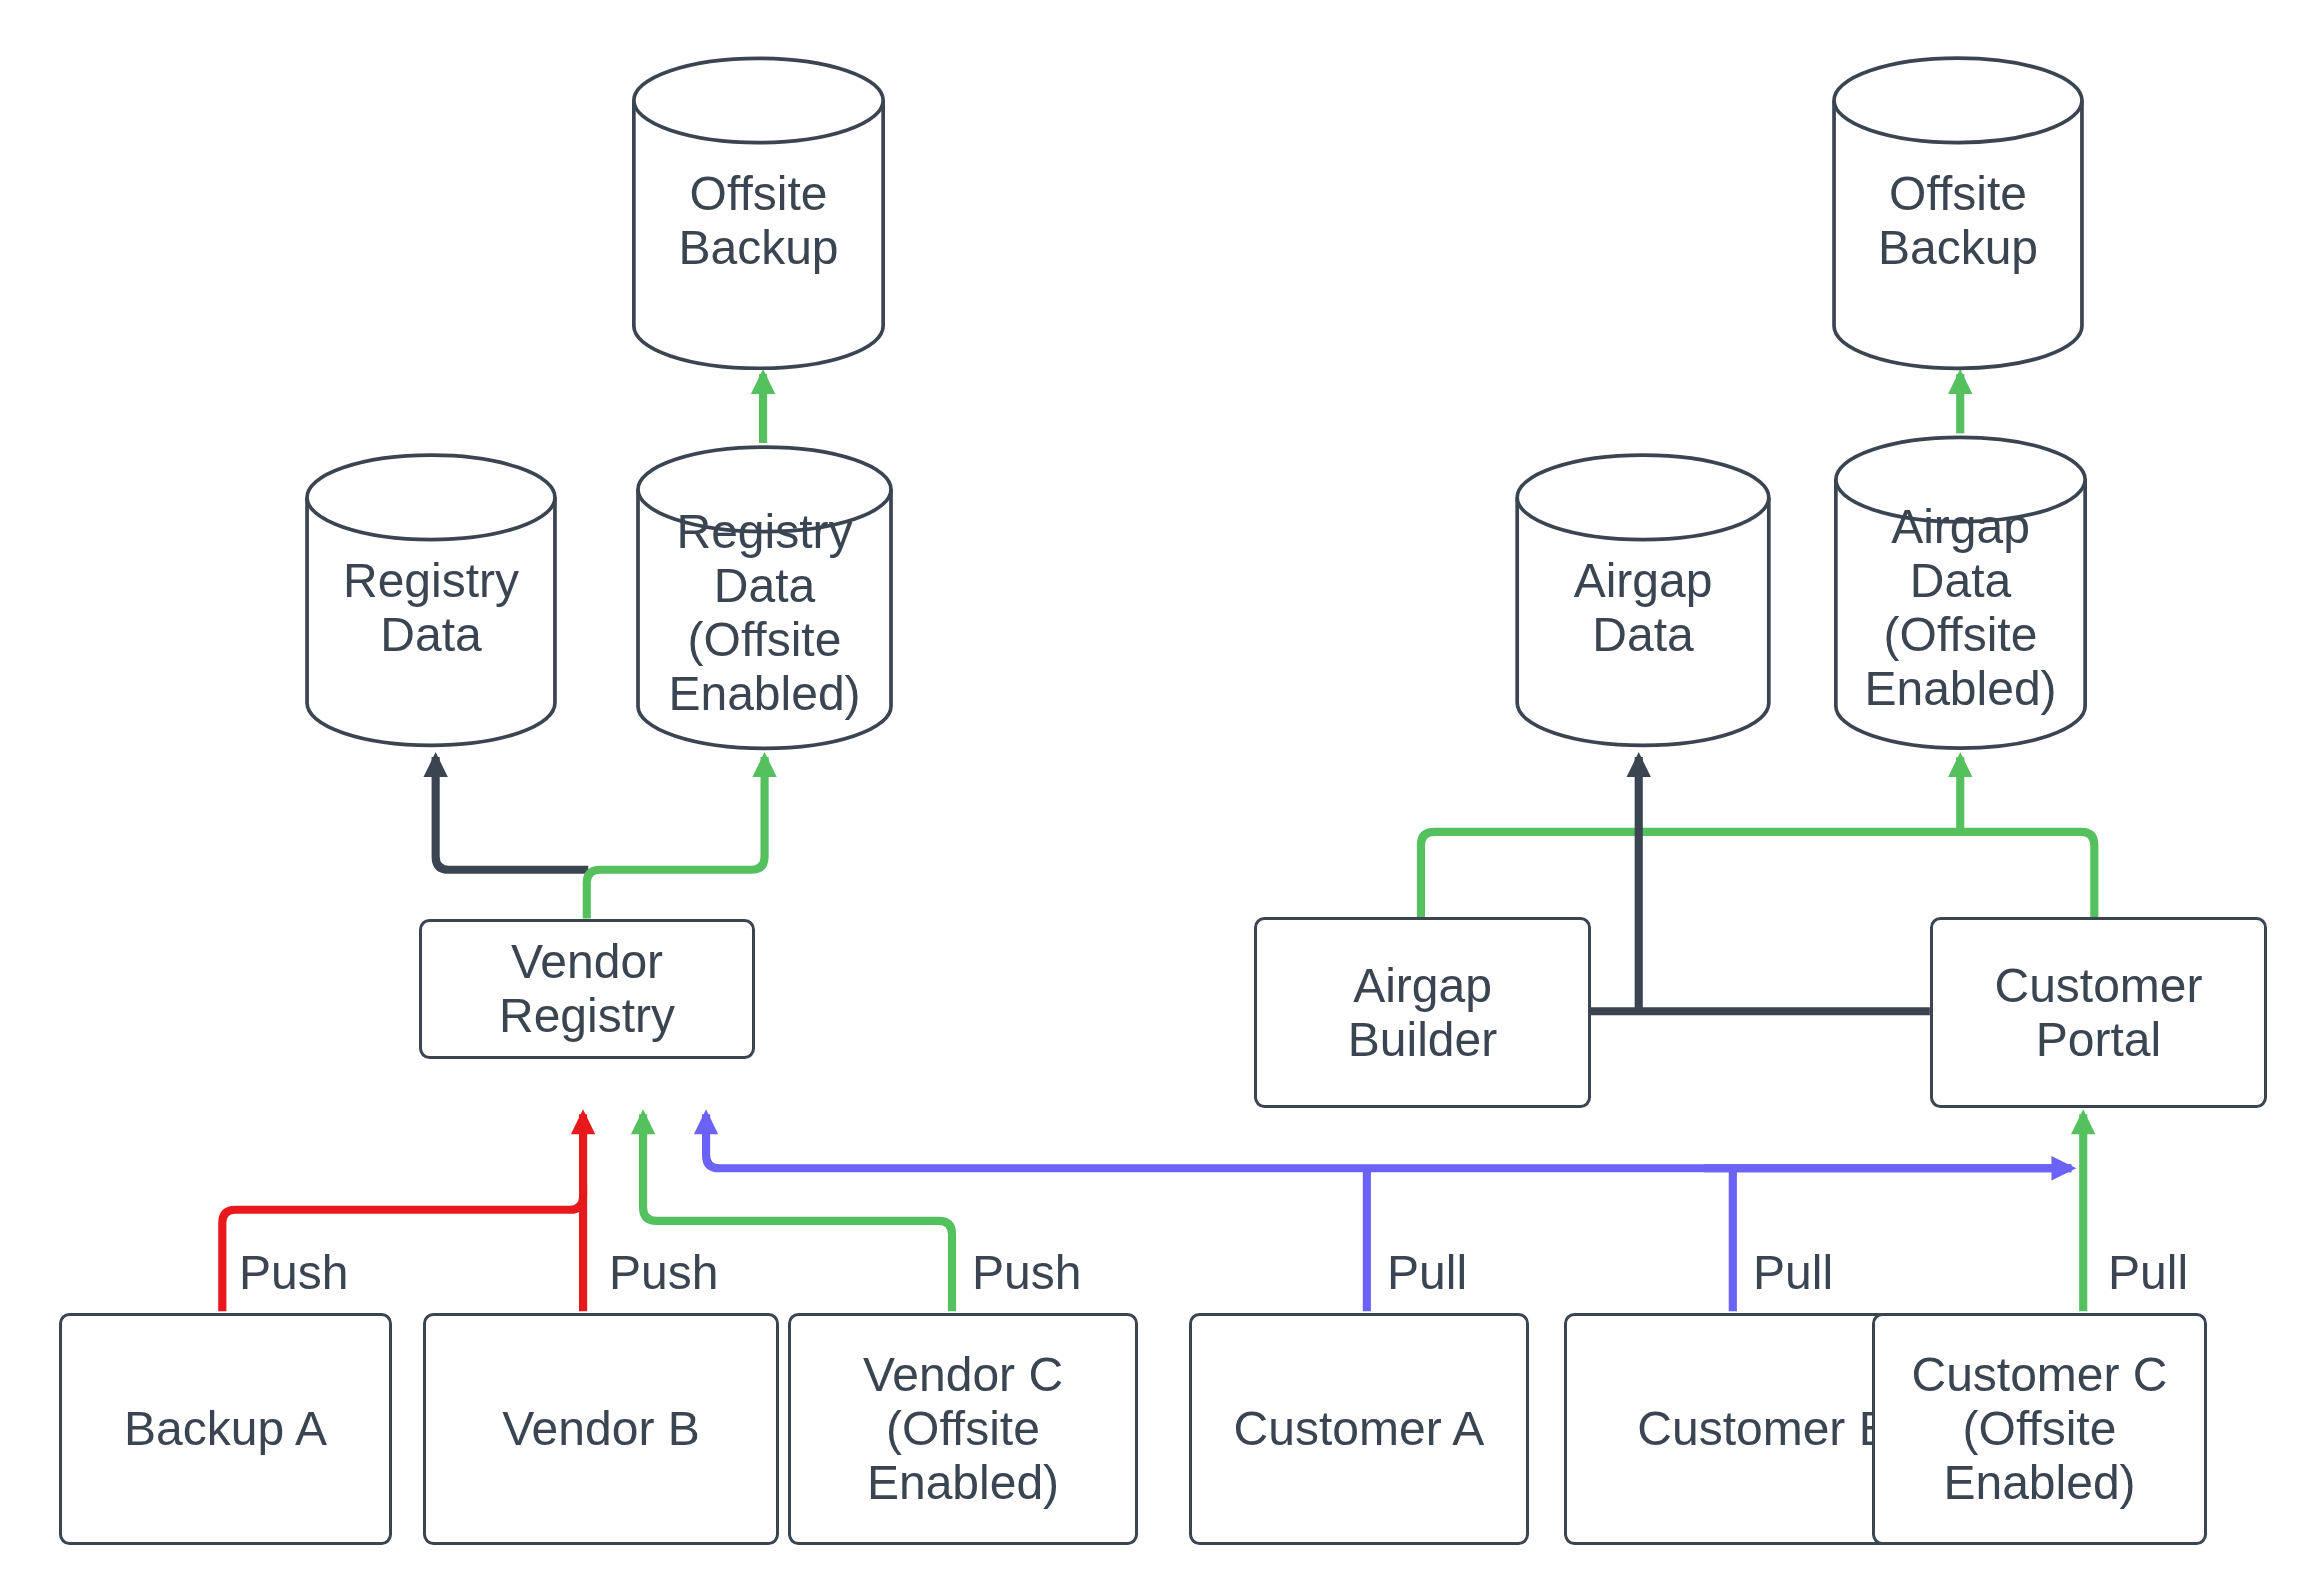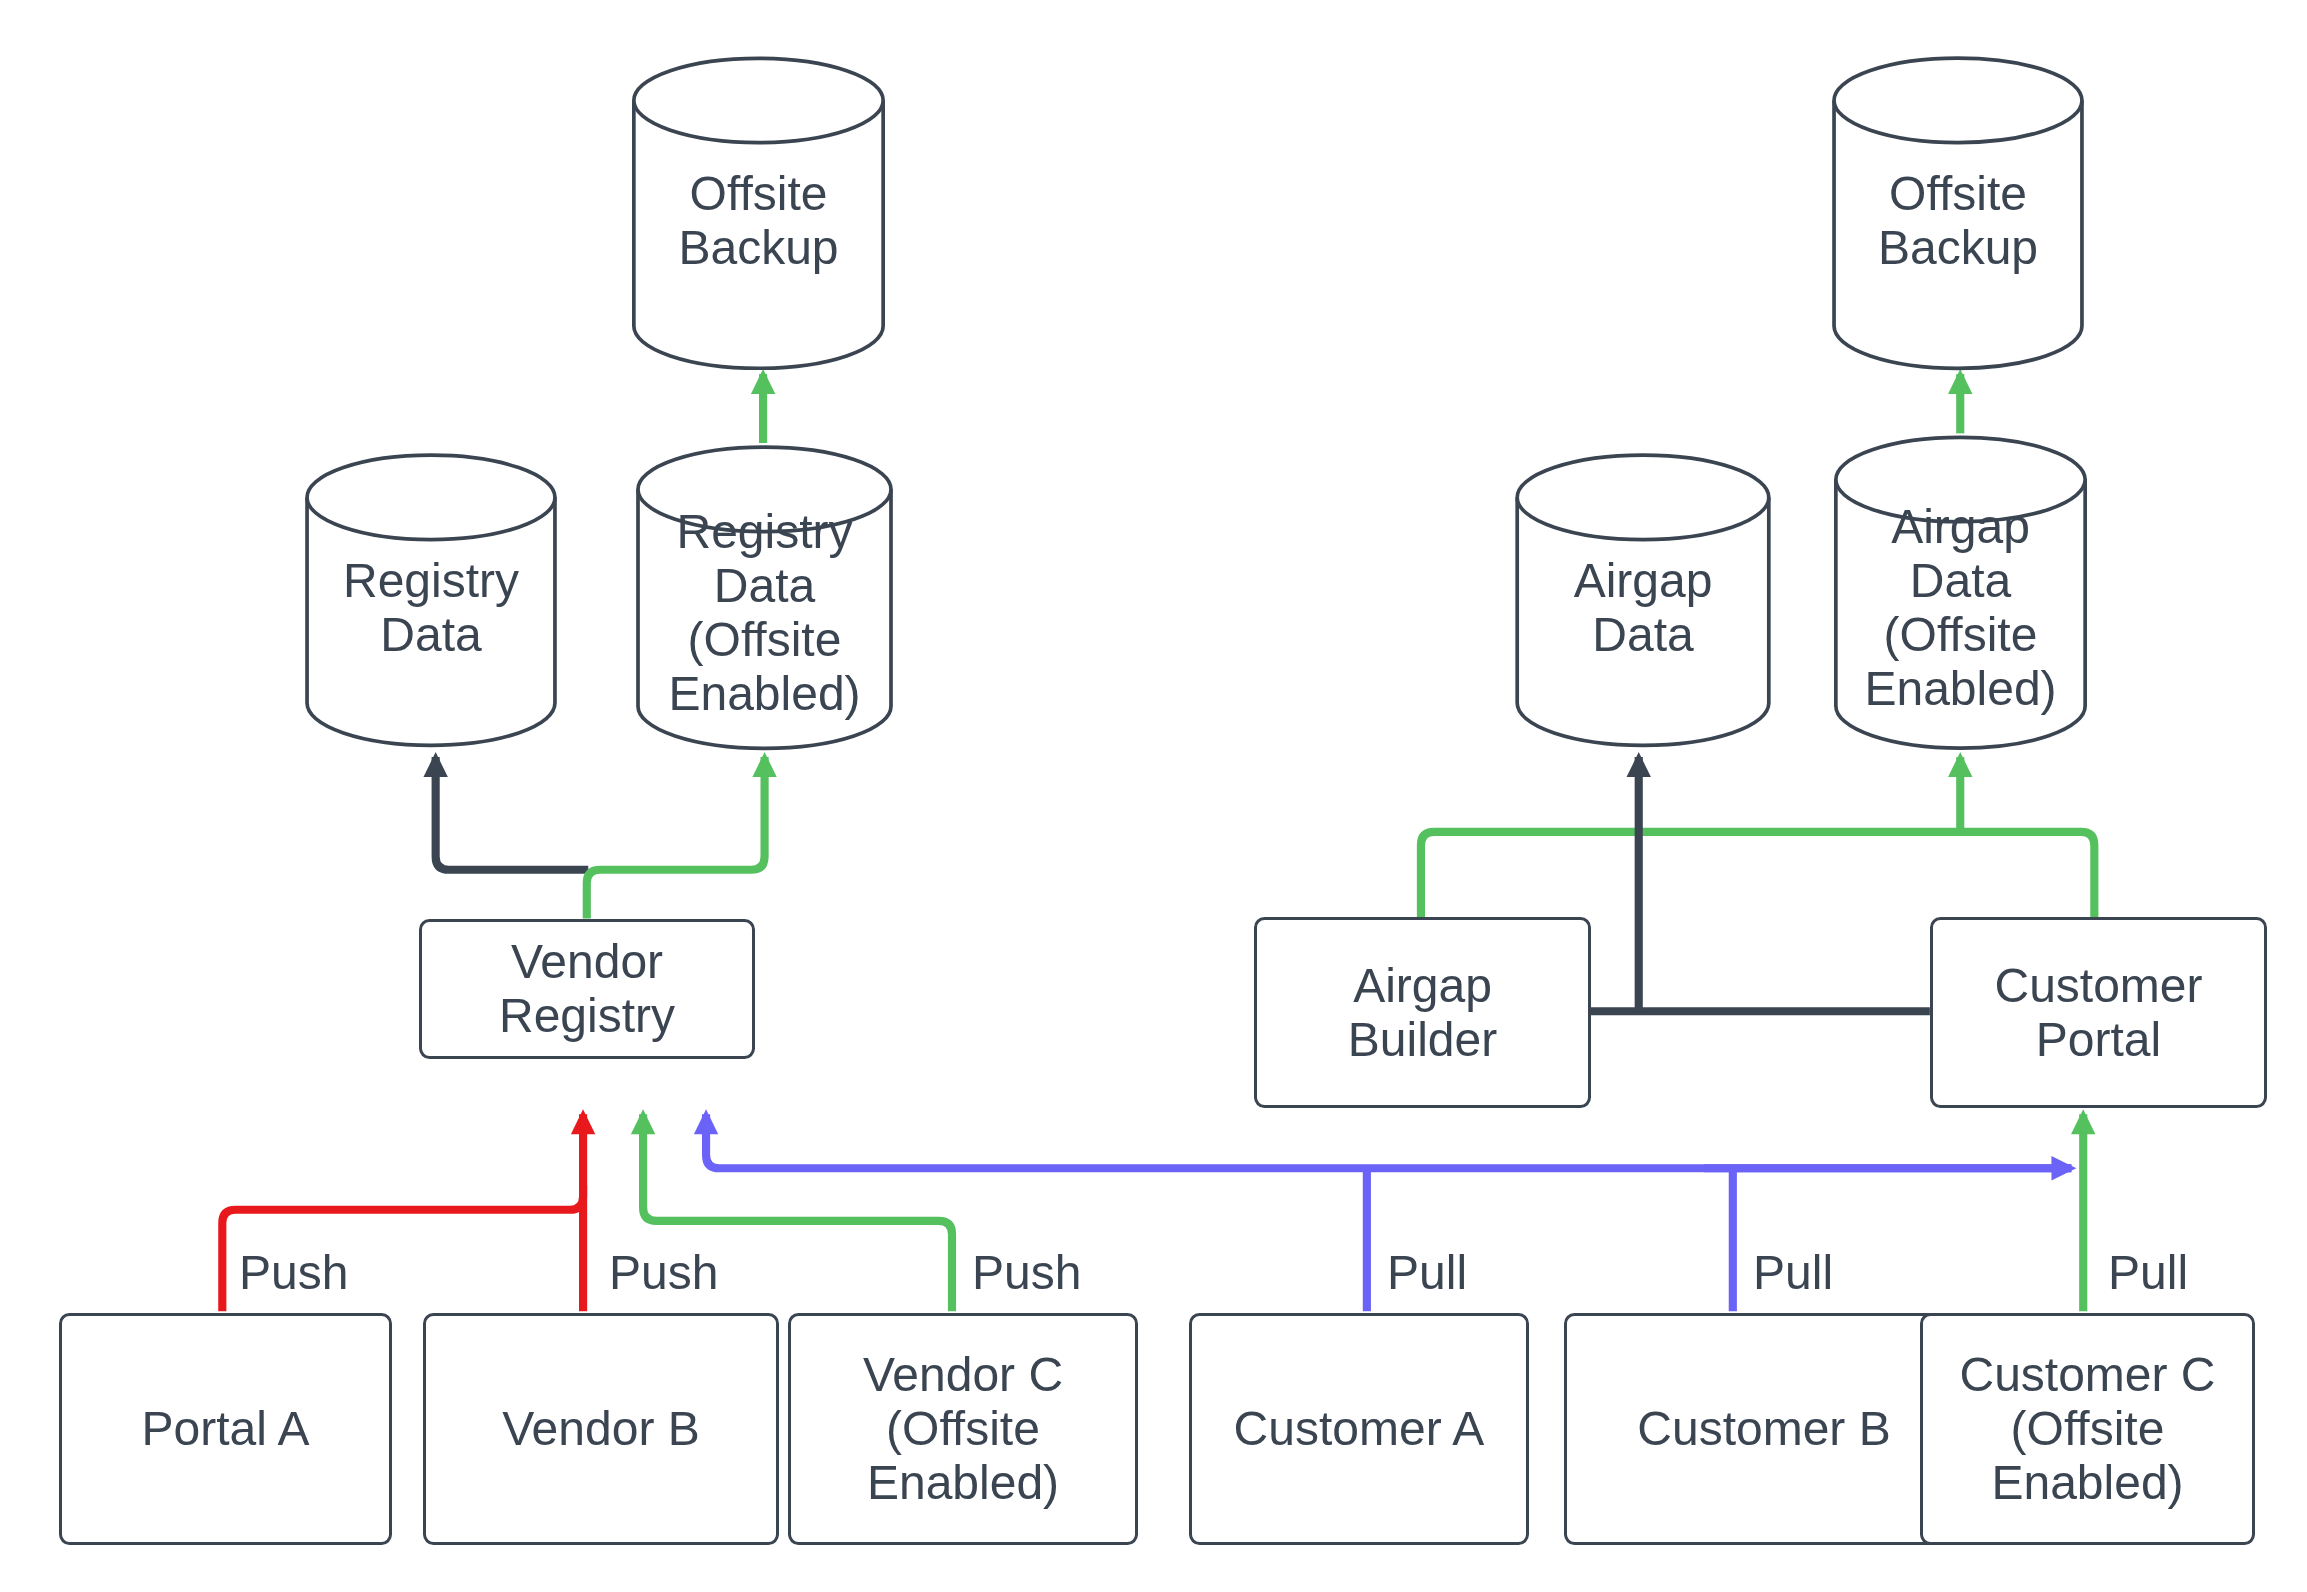--- a/index.html
+++ b/index.html
@@ -144,42 +144,42 @@
     <div class="tline">Airgap</div>
     <div class="tline">Builder</div>
   </div>
 
   <div class="node box" style="left:1930px;top:917px;width:337px;height:191px;">
     <div class="tline">Customer</div>
     <div class="tline">Portal</div>
   </div>
 
   <div class="node box" style="left:59px;top:1313px;width:333px;height:232px;">
-    <div class="tline">Portal A</div>
+    <div class="tline">Backup A</div>
   </div>
 
   <div class="node box" style="left:423px;top:1313px;width:356px;height:232px;">
     <div class="tline">Vendor B</div>
   </div>
 
   <div class="node box" style="left:788px;top:1313px;width:350px;height:232px;">
     <div class="tline">Vendor C</div>
     <div class="tline">(Offsite</div>
     <div class="tline">Enabled)</div>
   </div>
 
   <div class="node box" style="left:1189px;top:1313px;width:340px;height:232px;">
     <div class="tline">Customer A</div>
   </div>
 
   <div class="node box" style="left:1564px;top:1313px;width:400px;height:232px;">
     <div class="tline">Customer B</div>
   </div>
 
-  <div class="node box" style="left:1920px;top:1313px;width:335px;height:232px;">
+  <div class="node box" style="left:1872px;top:1313px;width:335px;height:232px;">
     <div class="tline">Customer C</div>
     <div class="tline">(Offsite</div>
     <div class="tline">Enabled)</div>
   </div>
 
   <div class="edge-label" style="left:239px;top:1246px;">Push</div>
   <div class="edge-label" style="left:609px;top:1246px;">Push</div>
   <div class="edge-label" style="left:972px;top:1246px;">Push</div>
   <div class="edge-label" style="left:1387px;top:1246px;">Pull</div>
   <div class="edge-label" style="left:1753px;top:1246px;">Pull</div>

